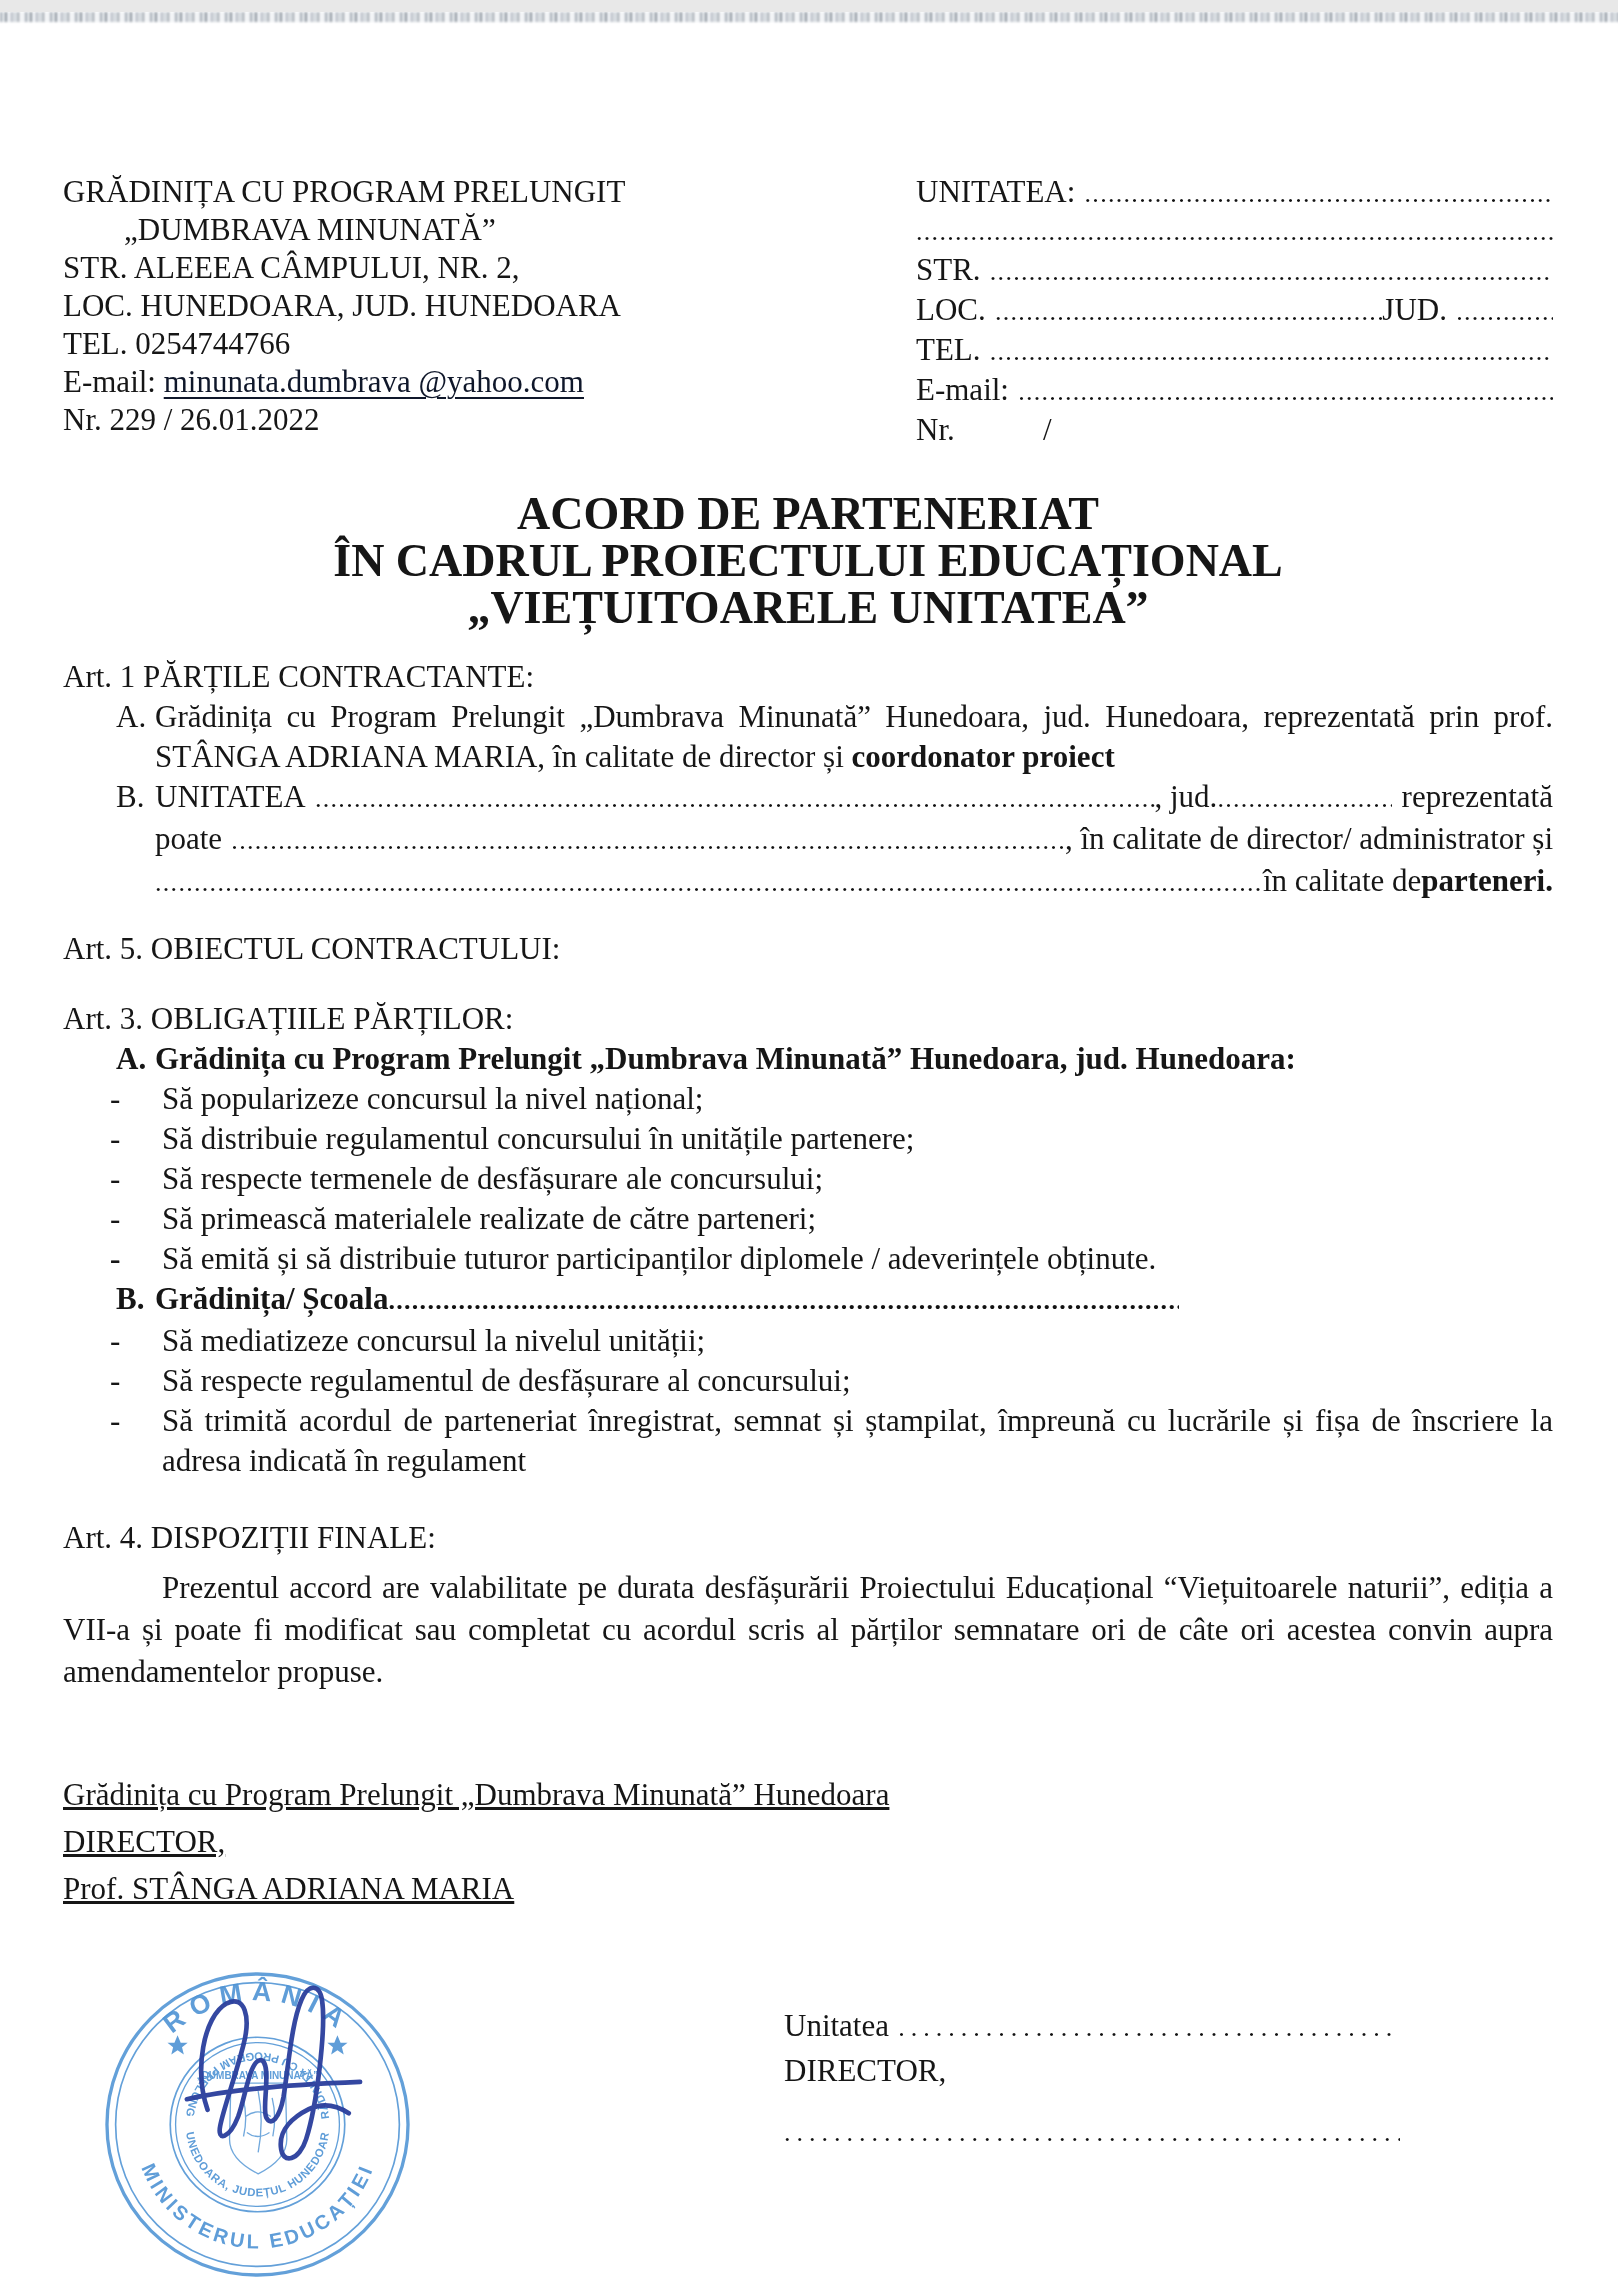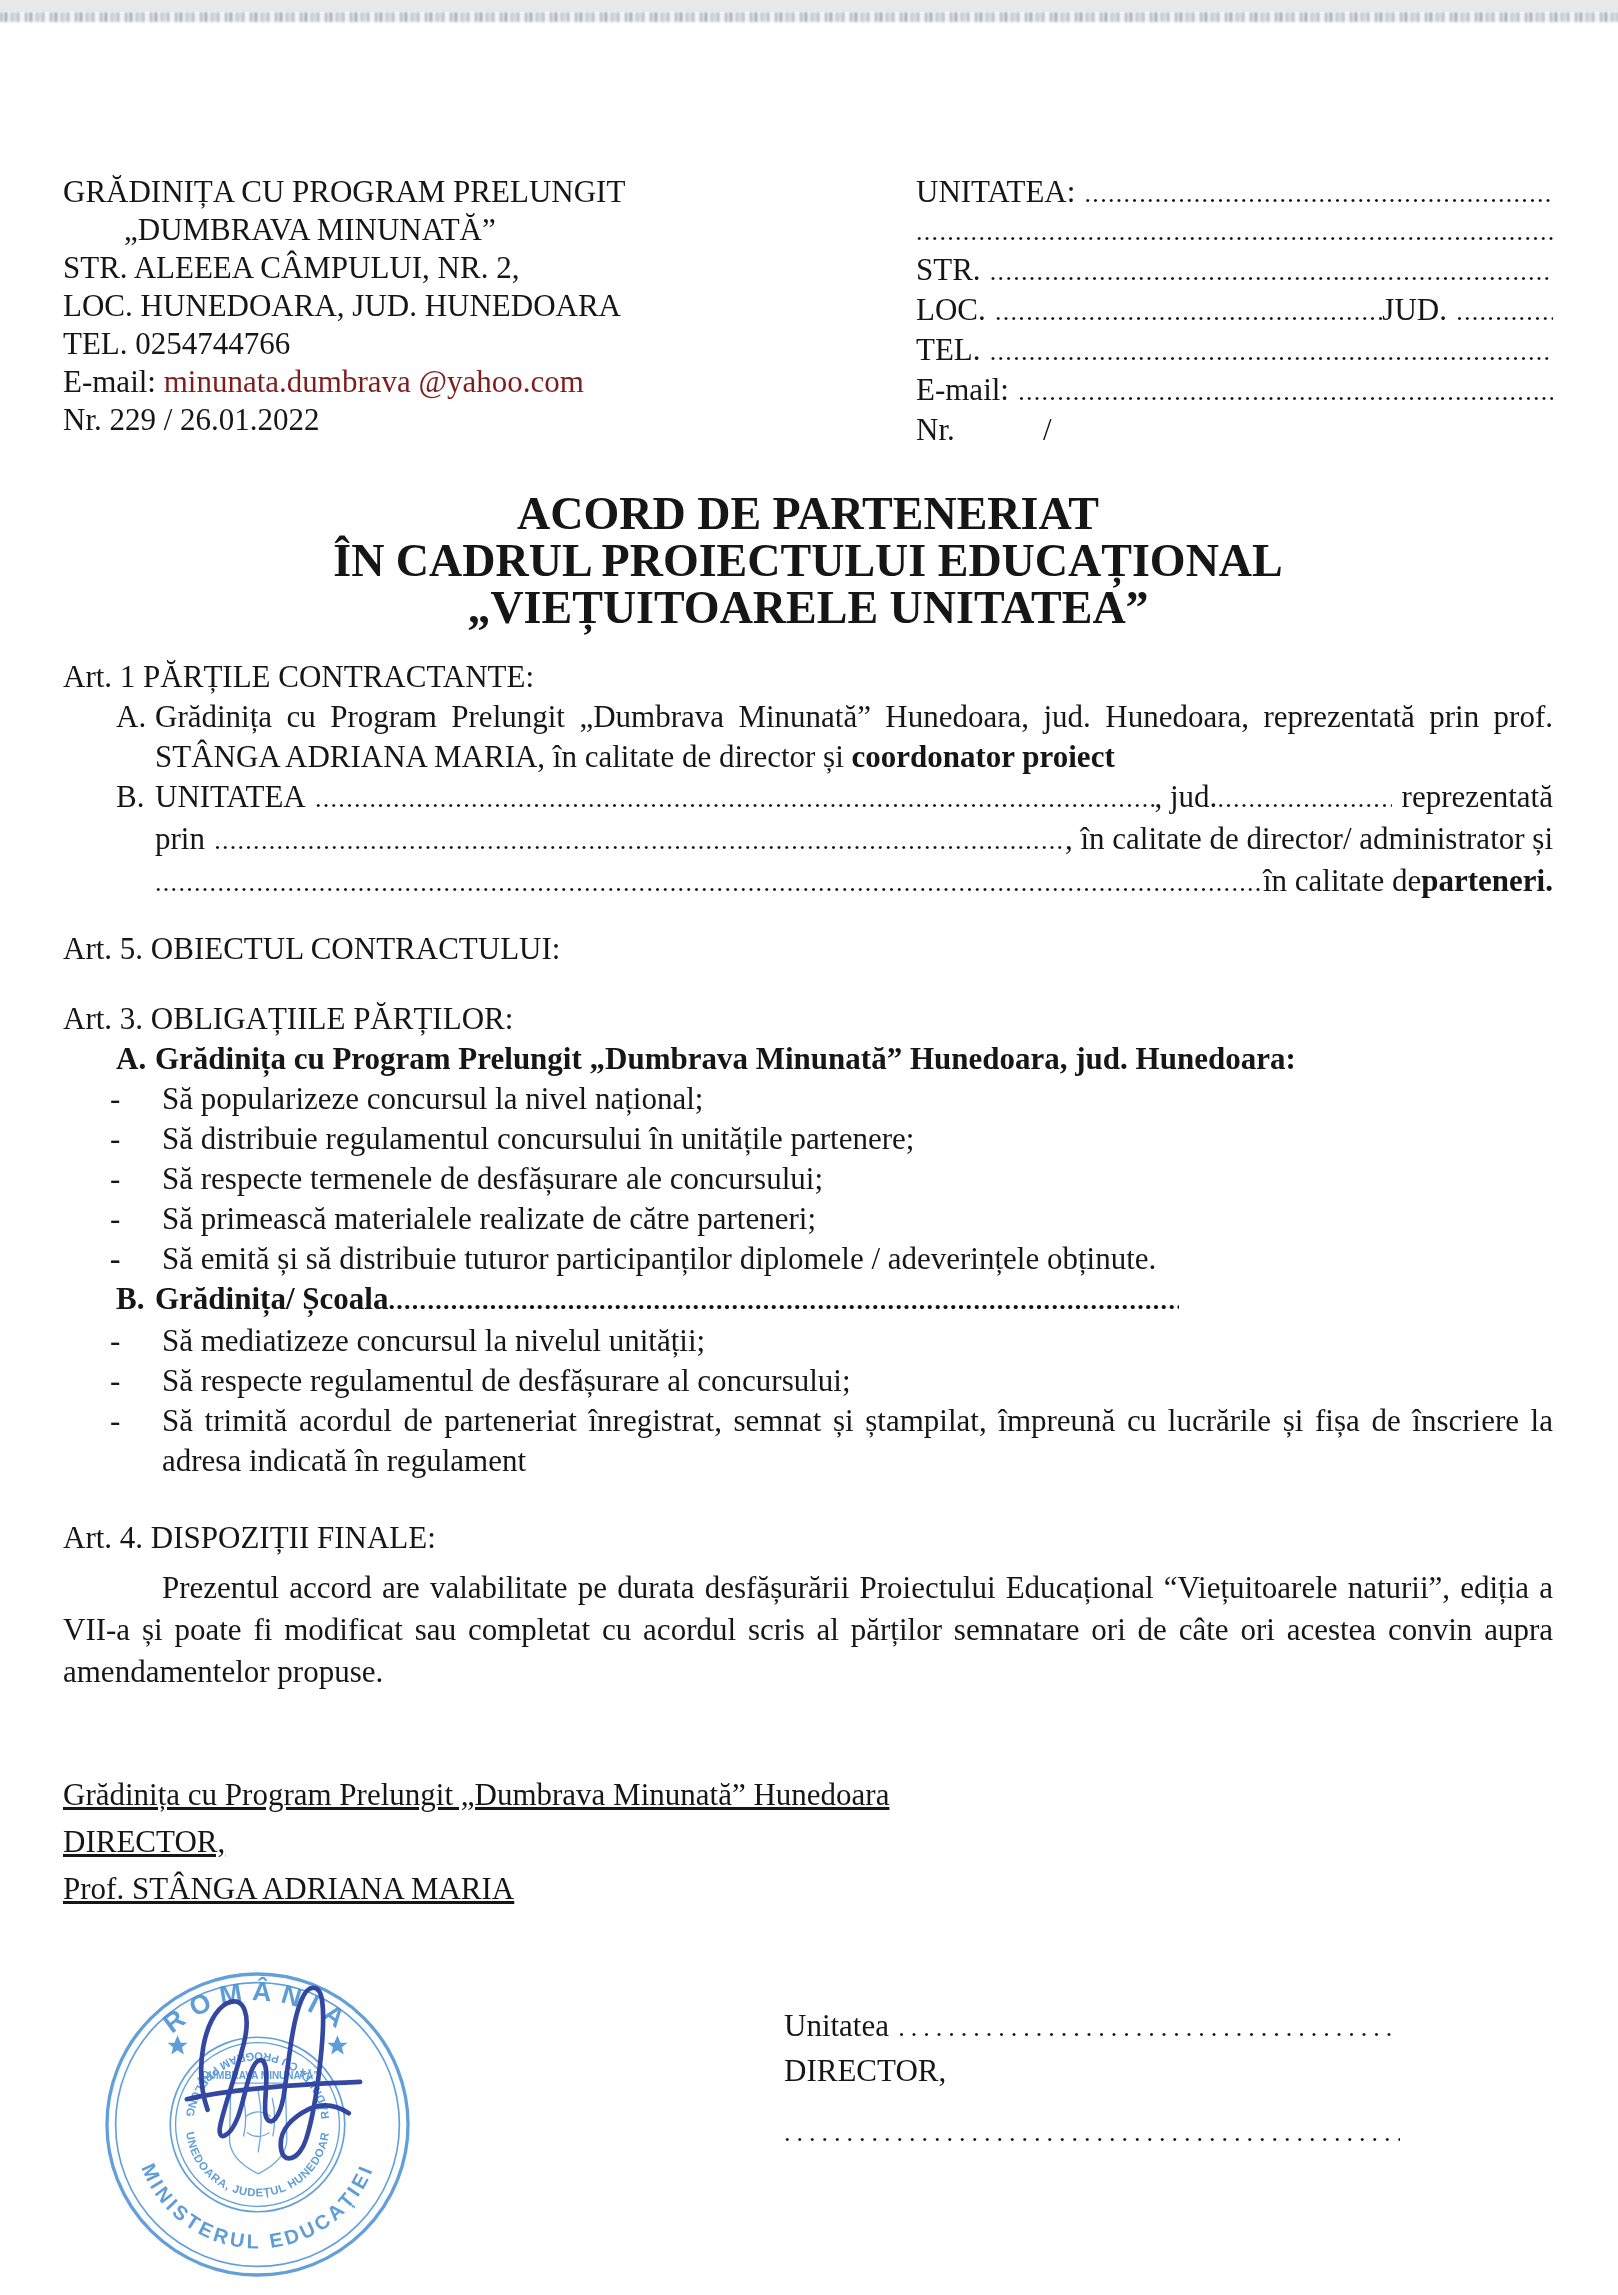--- a/index.html
+++ b/index.html
@@ -20,21 +20,21 @@
     background:repeating-linear-gradient(90deg,
       #8a94a0 0 2px,#d8dde2 2px 5.3px,#6a7480 5.3px 6.6px,#e8ecf0 6.6px 11.2px,
       #7d8694 11.2px 12.5px,#c9cfd6 12.5px 18px,#59626e 18px 19px,#eef1f4 19px 25px);
     filter:blur(0.8px);opacity:.75;
   }
   
   .header{display:flex;align-items:flex-start;}
   .h-left{flex:1;}
   .h-left .hl{line-height:38px;white-space:nowrap;}
   .hl.indent{padding-left:61px;}
-  .email-link{color:#7f1d1d;text-decoration-thickness:2px;text-underline-offset:5.3px;}
+  .email-link{color:#0f172a;text-decoration:underline;text-decoration-thickness:2px;text-underline-offset:5.3px;}
   .h-right{width:637px;flex:0 0 auto;text-align:right;}
   .h-right .row{display:flex;align-items:baseline;line-height:38px;}
   .dots{
     font-size:26px;letter-spacing:1.3px;color:#121212;
     overflow:hidden;white-space:nowrap;flex:1 1 0;min-width:0;
   }
   .dots.g4{flex-grow:4;}
   .dots.g1{flex-grow:1;}
   .dots-fixed{
     display:inline-block;font-size:26px;letter-spacing:1.3px;color:#121212;
@@ -135,21 +135,21 @@
     <div class="item">
       <span class="marker">B.</span>
       <div class="flexrow">
         <span class="lbl">UNITATEA</span>
         <span class="dots">..........................................................................................................................................................................................................................</span>
         <span>, jud.</span>
         <span class="dots-fixed" style="width:175px;">..........................................................................................................................................................................................................................</span>
         <span style="padding-left:9.2px;">reprezentată</span>
       </div>
       <div class="flexrow">
-        <span class="lbl">prin</span>
+        <span class="lbl">poate</span>
         <span class="dots">..........................................................................................................................................................................................................................</span>
         <span>, în calitate de director/ administrator și</span>
       </div>
       <div class="flexrow">
         <span class="dots">..........................................................................................................................................................................................................................</span>
         <span>în calitate de </span>
         <span class="bold">parteneri.</span>
       </div>
     </div>
   </div>

